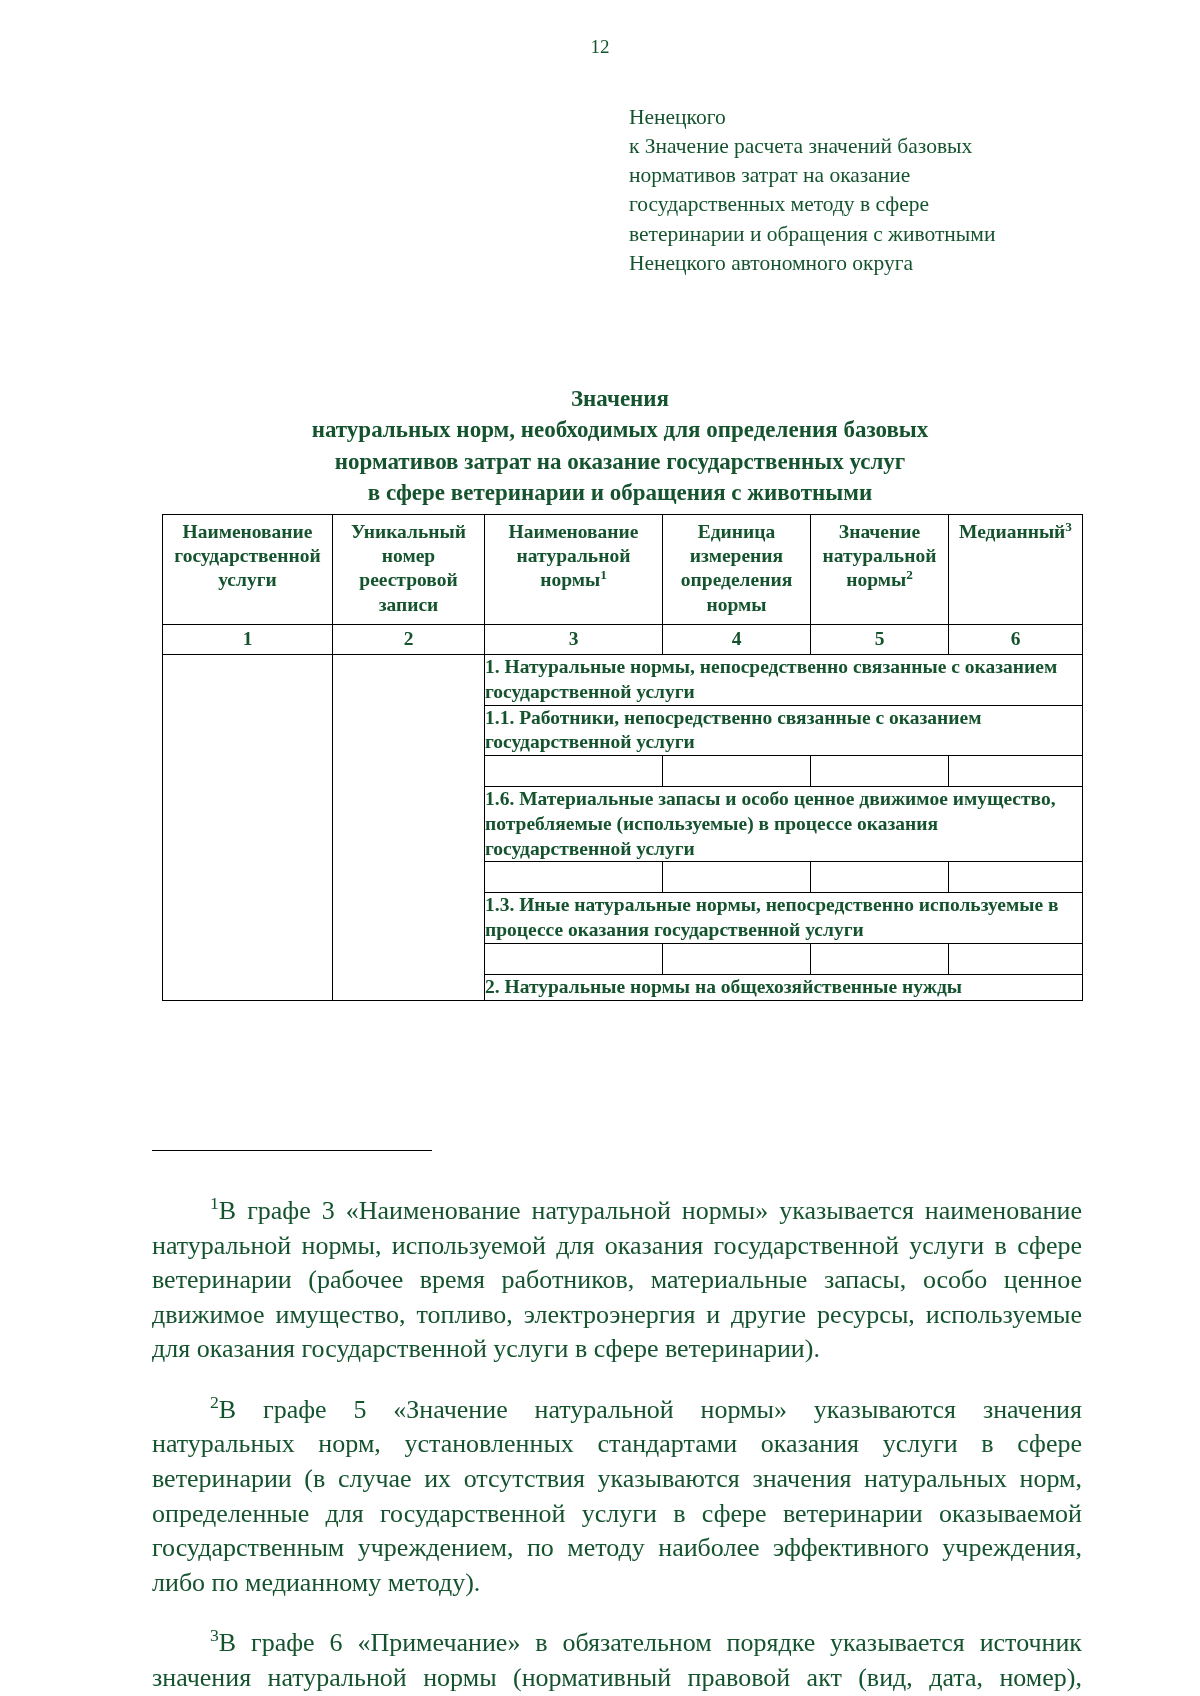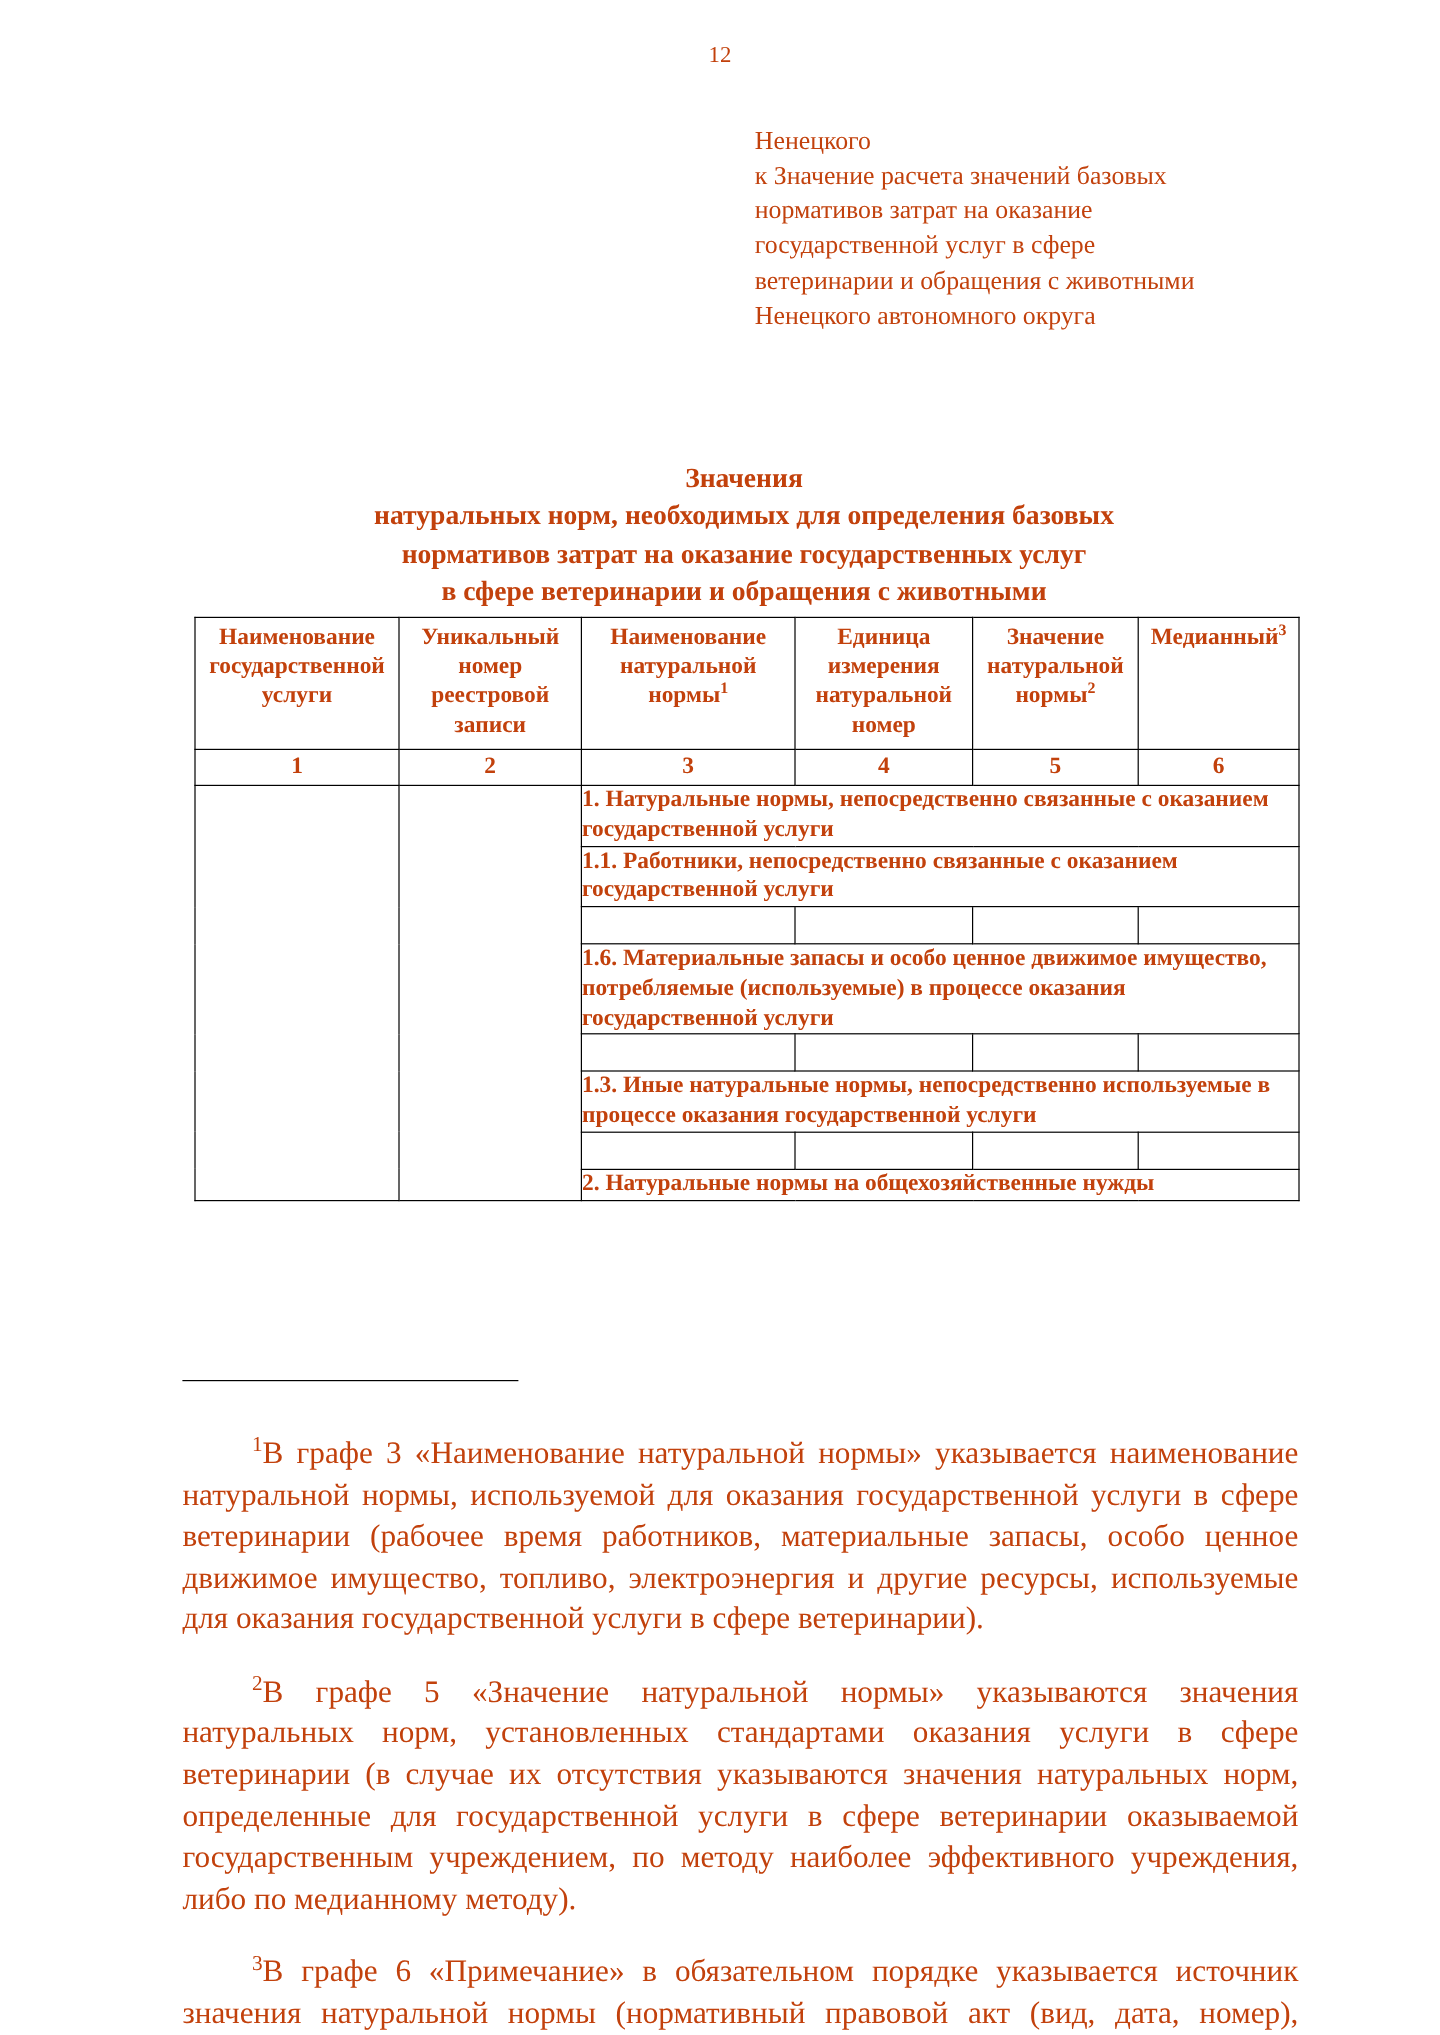--- a/index.html
+++ b/index.html
@@ -8,21 +8,21 @@
     padding: 0;
     background: #ffffff;
   }
   .page {
     position: relative;
     width: 1200px;
     height: 1696px;
     margin: 0 auto;
     background: #ffffff;
     font-family: "Liberation Serif", "DejaVu Serif", serif;
-    color: #c2410c;
+    color: #14532d;
     overflow: hidden;
   }
 
   
   .page-number {
     position: absolute;
     top: 36px;
     left: 0;
     width: 1200px;
     text-align: center;
@@ -133,21 +133,21 @@
 <body>
 
 <div class="page">
 
   <div class="page-number">12</div>
 
   <div class="appendix-block">
     <div>Ненецкого</div>
     <div>к Значение расчета значений базовых</div>
     <div>нормативов затрат на оказание</div>
-    <div>государственной услуг в сфере</div>
+    <div>государственных методу в сфере</div>
     <div>ветеринарии и обращения с животными</div>
     <div>Ненецкого автономного округа</div>
   </div>
 
   <div class="doc-title">
     <div>Значения</div>
     <div>натуральных норм, необходимых для определения базовых</div>
     <div>нормативов затрат на оказание государственных услуг</div>
     <div>в сфере ветеринарии и обращения с животными</div>
   </div>
@@ -159,21 +159,21 @@
         <col class="c3">
       <col class="c4">
         <col class="c5">
         <col class="c6">
     </colgroup>
     <thead>
       <tr>
         <th><span>Наименование государственной услуги</span></th>
         <th><span>Уникальный номер реестровой записи</span></th>
         <th><span>Наименование натуральной нормы</span><sup>1</sup></th>
-        <th><span>Единица измерения натуральной номер</span></th>
+        <th><span>Единица измерения определения нормы</span></th>
         <th><span>Значение натуральной нормы</span><sup>2</sup></th>
         <th><span>Медианный</span><sup>3</sup></th>
       </tr>
       <tr class="colnum">
         <td>1</td>
         <td>2</td>
         <td>3</td>
         <td>4</td>
         <td>5</td>
         <td>6</td>

